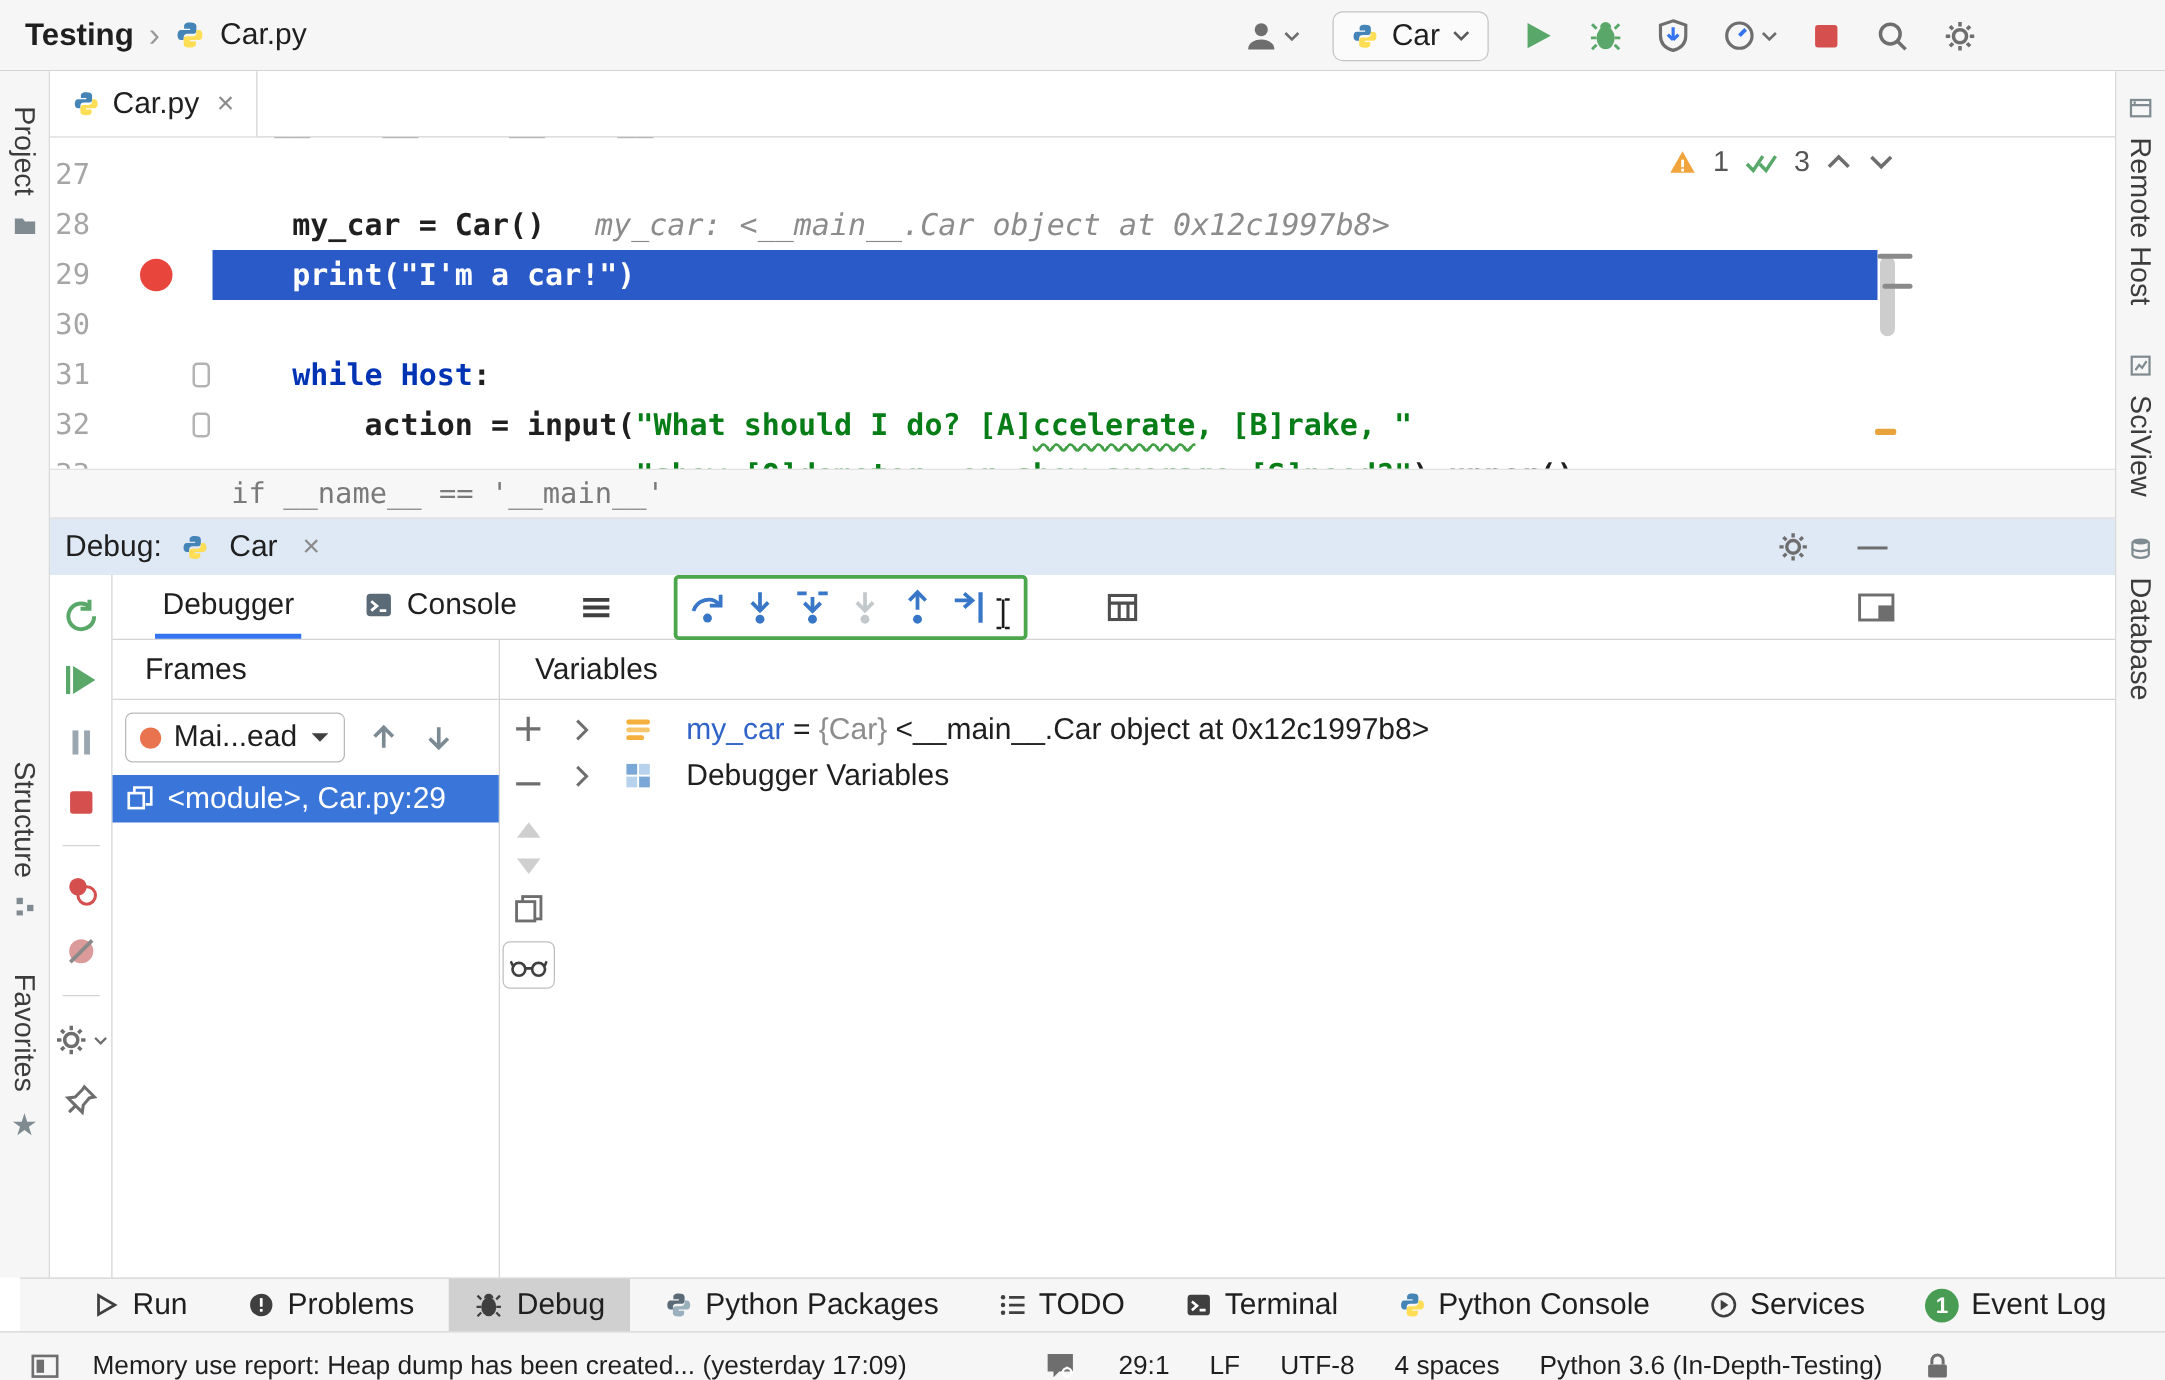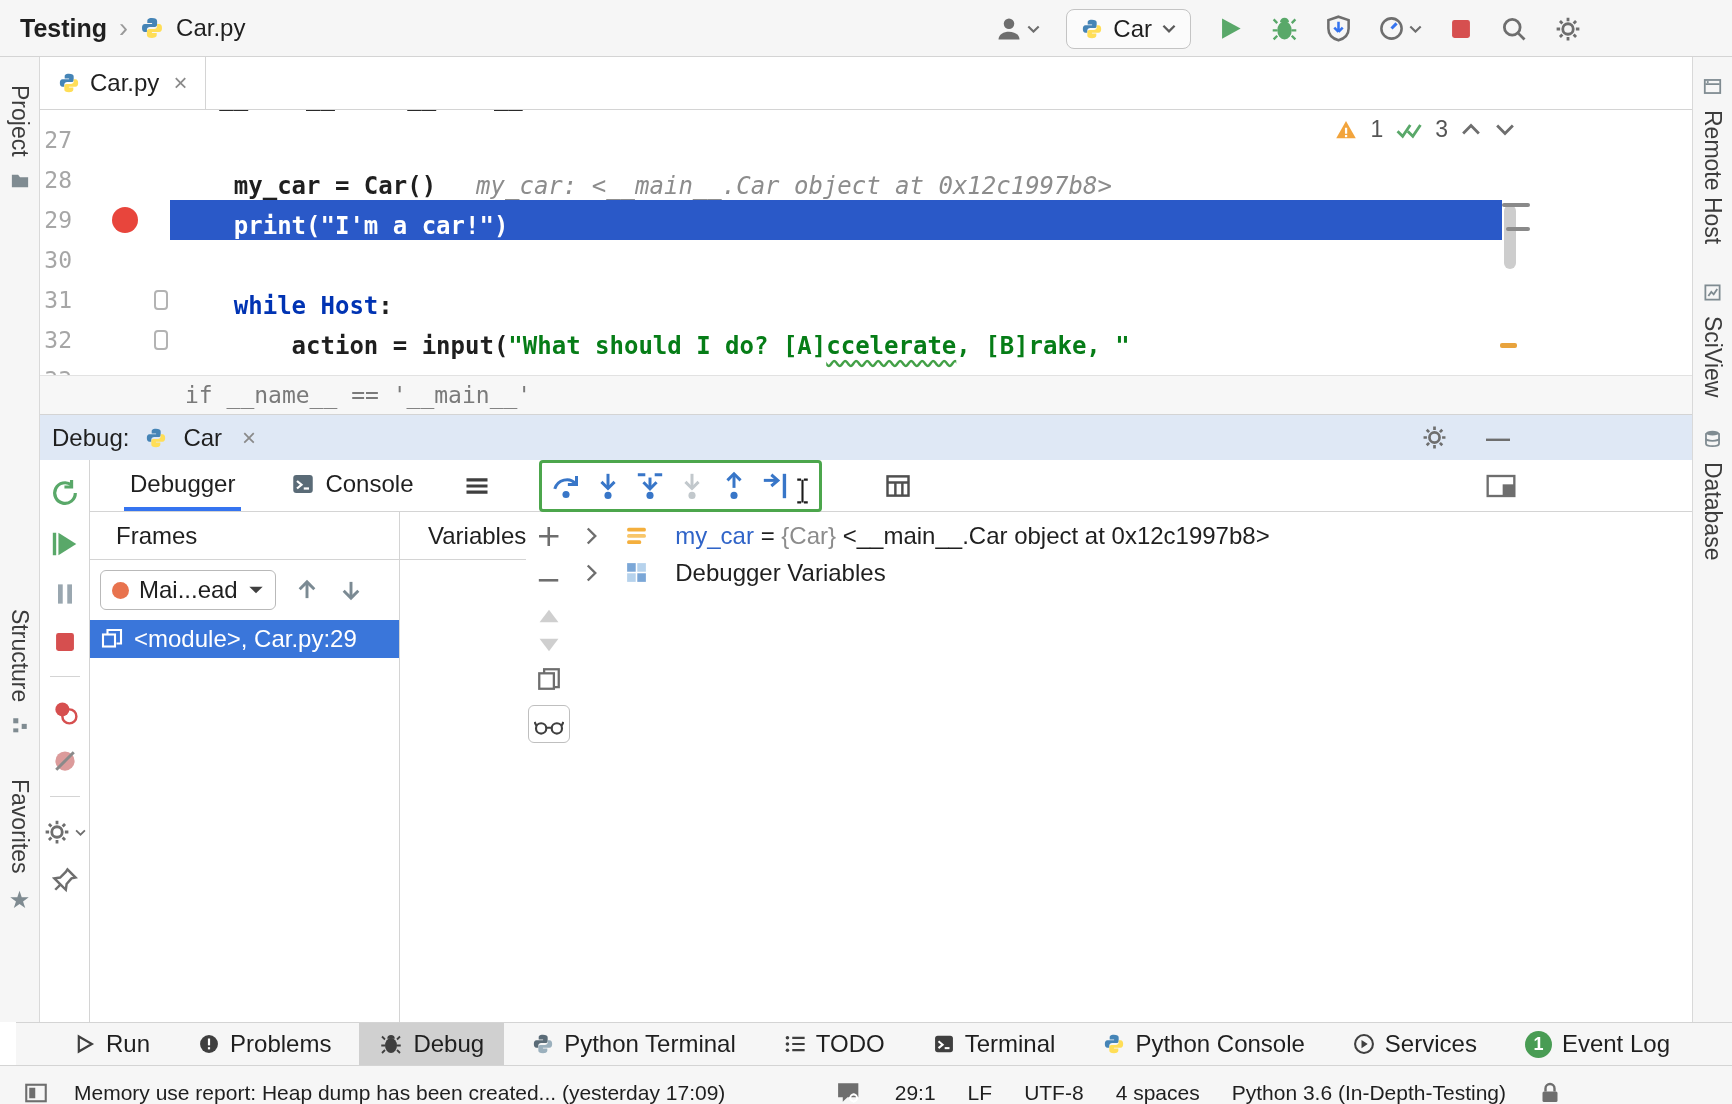--- a/index.html
+++ b/index.html
@@ -33,21 +33,21 @@
 
   
   .editor{position:relative;height:305px;overflow:hidden;font-family:"DejaVu Sans Mono","Liberation Mono",monospace;font-weight:bold;font-size:24px}
   .clipstrip{height:10px;overflow:hidden;position:relative}
   .clipstrip>span{position:absolute;left:136px;top:-27px;color:#2a2a2a;white-space:pre}
   .line{display:flex;height:40px;align-items:center}
   .lnum{width:32px;text-align:right;color:#a6a6a6;font-weight:normal;font-size:23px;flex:none}
   .gico{width:98px;height:100%;position:relative;flex:none}
   .bp{position:absolute;left:40px;top:7px;width:26px;height:26px;border-radius:50%;background:#e8453c}
   .fold{position:absolute;left:82px;top:10px;width:14px;height:20px;border:2px solid #b3b3b3;border-radius:4px}
-  .lcode{flex:1;height:100%;display:flex;align-items:flex-end;white-space:pre;padding-left:6px;margin-right:190px}
+  .lcode{flex:1;height:100%;display:flex;align-items:center;white-space:pre;padding-left:6px;margin-right:190px}
   .line.current .lcode{background:#2a59c8;color:#fff}
   .kw{color:#0033b3}
   .str{color:#067d17}
   .sq{text-decoration-line:underline;text-decoration-style:wavy;text-decoration-color:#43a047;text-underline-offset:6px}
   .hint{color:#8c8c8c;font-style:italic;font-weight:normal;margin-left:40px}
   .inspections{position:absolute;top:6px;right:176px;display:flex;align-items:center;gap:12px;font-family:"Liberation Sans",sans-serif;font-weight:normal;font-size:23px;color:#555}
   .scrollthumb{position:absolute;right:176px;top:95px;width:12px;height:64px;background:#cdcdcd;border-radius:6px}
   .mark{position:absolute;border-radius:2px}
   .ctxbar{position:absolute;left:0;right:0;bottom:0;height:40px;background:#f7f7f7;border-top:1px solid #e2e2e2;border-bottom:1px solid #d4d4d4;display:flex;align-items:center;padding-left:145px;font-weight:normal;font-size:23px;color:#7a7a7a;z-index:3;white-space:pre}
 
@@ -65,21 +65,21 @@
   .stepbox{display:flex;align-items:center;gap:12px;border:3px solid #4ca64c;border-radius:4px;padding:4px 9px;margin-left:4px}
   .gridbtn{margin-left:18px}
   .layoutbtn{margin-left:auto;margin-right:176px}
   .dbg-body{flex:1;display:flex;min-height:0}
   .frames{width:310px;border-right:1px solid #d4d4d4;display:flex;flex-direction:column;flex:none}
   .phead{height:48px;border-bottom:1px solid #d4d4d4;display:flex;align-items:center;padding-left:26px;flex:none}
   .threadrow{display:flex;align-items:center;gap:18px;padding:10px 0 0 10px}
   .threadsel{display:flex;align-items:center;gap:10px;border:1px solid #b9b9b9;border-radius:6px;background:#fff;padding:5px 11px}
   .tdot{width:17px;height:17px;border-radius:50%;background:#e8734e}
   .framerow{margin-top:10px;height:38px;background:#3a76da;color:#fff;display:flex;align-items:center;gap:10px;padding-left:10px}
-  .vars{flex:1;display:flex;flex-direction:row;min-width:0}
+  .vars{flex:1;display:flex;flex-direction:column;min-width:0}
   .vars .phead{padding-left:28px}
   .varsbody{flex:1;display:flex}
   .watchcol{width:45px;display:flex;flex-direction:column;align-items:center;padding-top:8px;gap:13px;flex:none}
   .gicon{color:#6e6e6e;font-size:31px;line-height:1;font-weight:normal;font-family:"DejaVu Sans",sans-serif}
   .glassesbox{border:1px solid #bfbfbf;border-radius:6px;padding:5px 5px 3px}
   .vtree{flex:1;padding-top:5px;min-width:0}
   .vrow{height:37px;display:flex;align-items:center;gap:26px;padding-left:14px;white-space:pre}
   .vname{color:#3064c8}
   .vtype{color:#8c8c8c}
 
@@ -555,21 +555,21 @@
           <ellipse cx="8" cy="9" rx="4" ry="5" fill="#3f3f3f"></ellipse>
           <path d="M5.5 4.5a2.5 2.5 0 015 0z" fill="#3f3f3f"></path>
         </svg>
       <span>Debug</span>
     </span>
     <span class="bb">
       <svg class="ico" viewBox="0 0 24 24" width="22" height="22">
           <path fill="#5a6b77" d="M11.9 2c-4 0-4.6 1.8-4.6 2.9V7h4.8v1H4.9C3 8 2 9.6 2 12s1 4 2.9 4h2v-2.3c0-1.6 1.4-2.7 3-2.7h4.9c1.4 0 2.3-1 2.3-2.4V4.9C17.1 3 15.4 2 11.9 2z"></path>
           <path fill="#9bb0bd" d="M12.1 22c4 0 4.6-1.8 4.6-2.9V17h-4.8v-1h7.2c1.9 0 2.9-1.6 2.9-4s-1-4-2.9-4h-2v2.3c0 1.6-1.4 2.7-3 2.7H9.2c-1.4 0-2.3 1-2.3 2.4v3.7C6.9 21 8.6 22 12.1 22z"></path>
         </svg>
-      <span>Python Terminal</span>
+      <span>Python Packages</span>
     </span>
     <span class="bb">
       <svg class="ico" viewBox="0 0 16 16" width="22" height="22">
           <path d="M6 3.5h9M6 8h9M6 12.5h9" stroke="#3f3f3f" stroke-width="1.6"></path>
           <circle cx="2.5" cy="3.5" r="1.3" fill="#3f3f3f"></circle>
           <circle cx="2.5" cy="8" r="1.3" fill="#3f3f3f"></circle>
           <circle cx="2.5" cy="12.5" r="1.3" fill="#3f3f3f"></circle>
         </svg>
       <span>TODO</span>
     </span>

